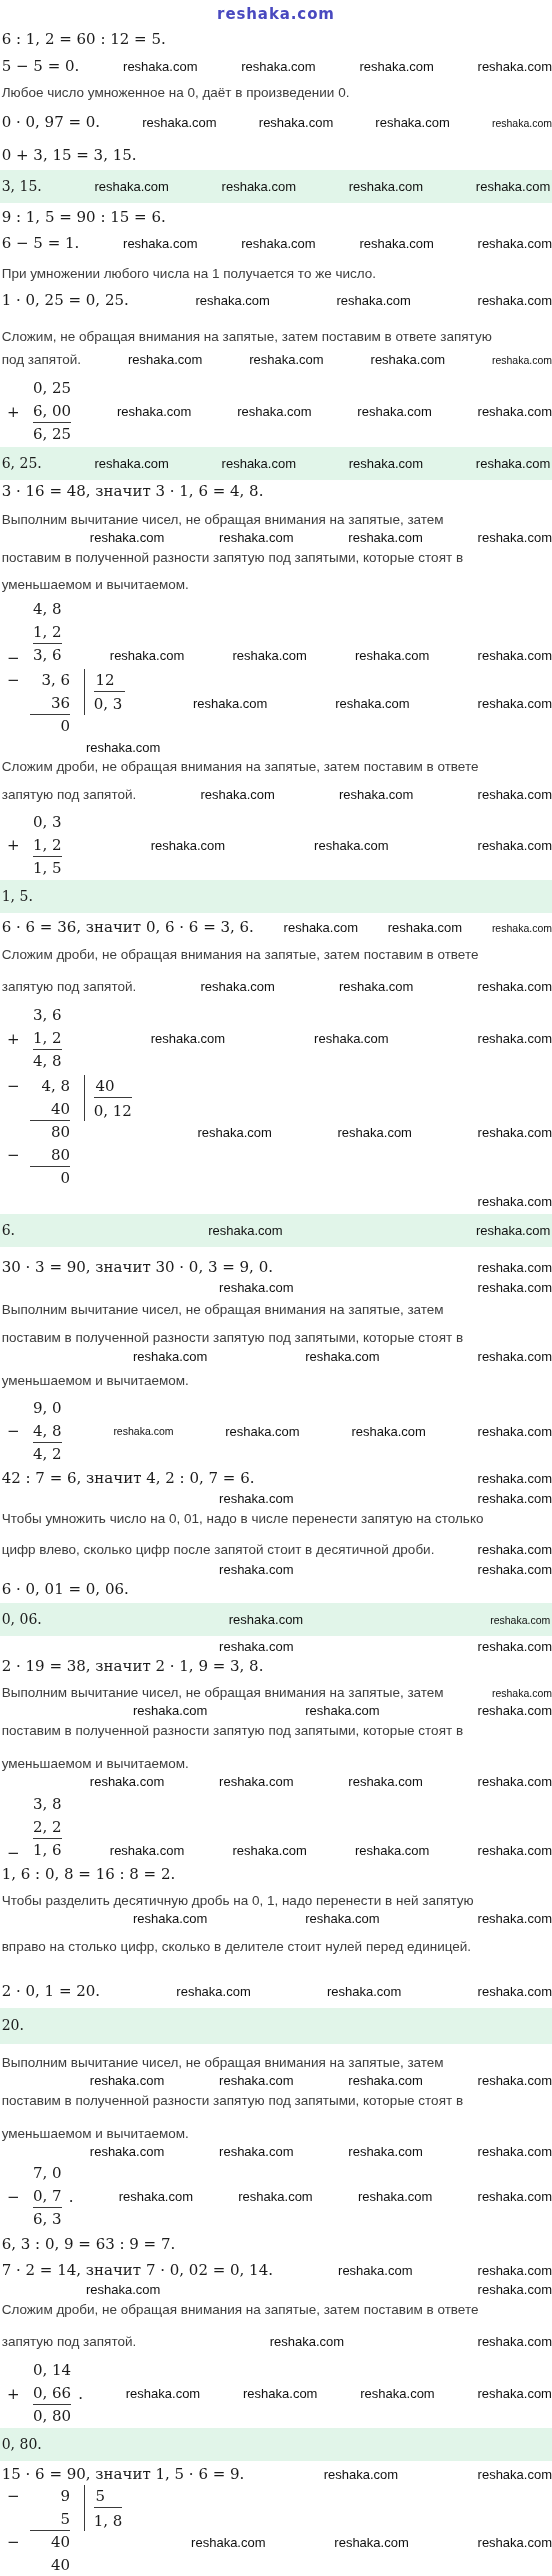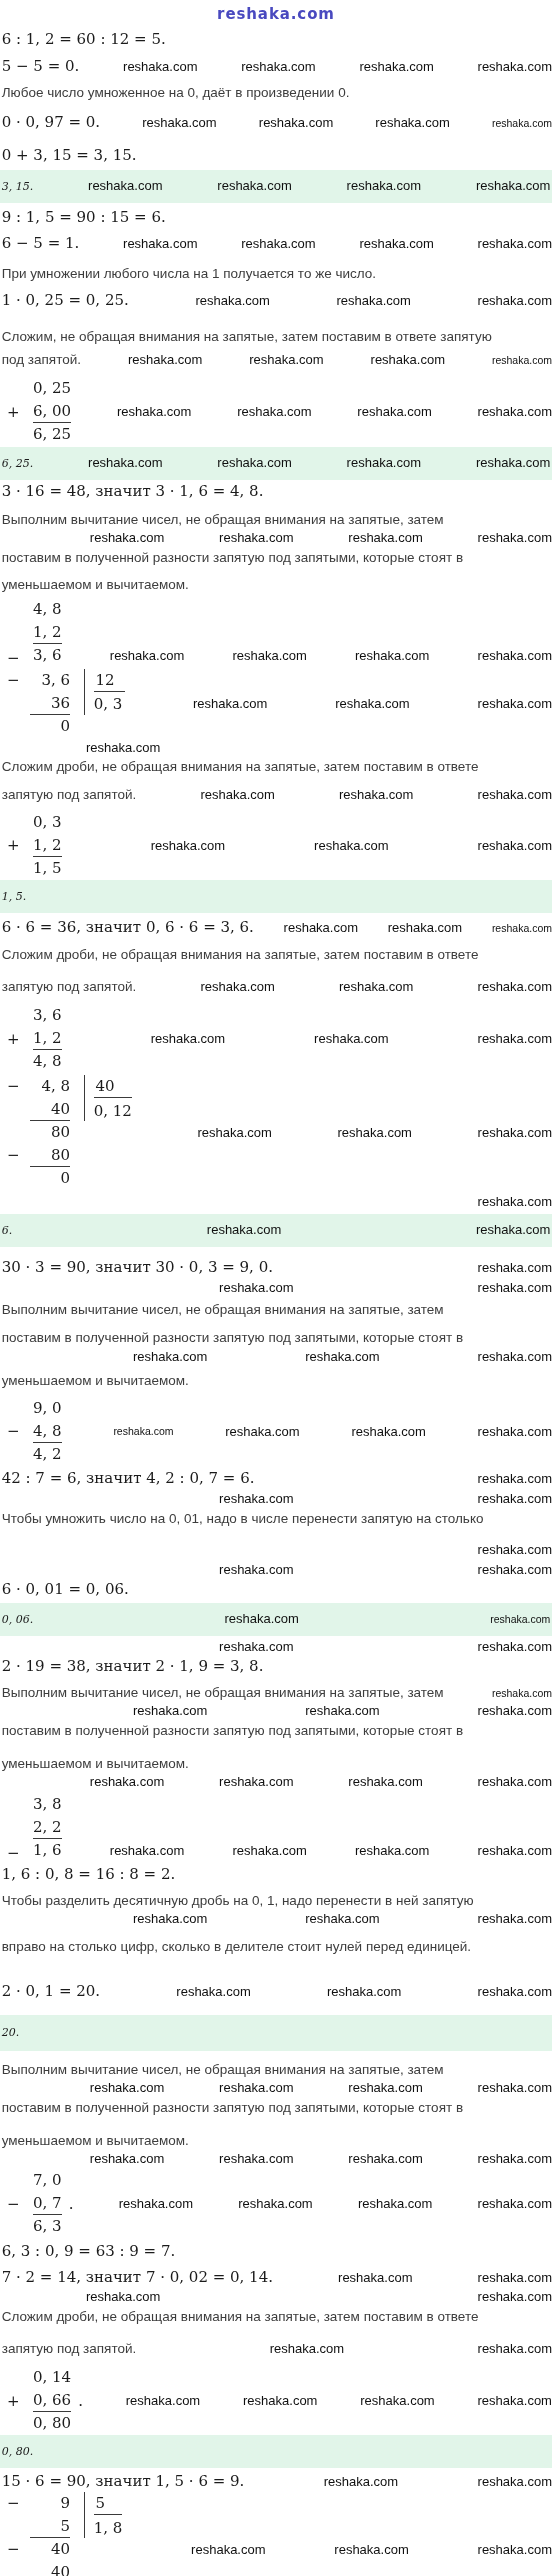--- a/index.html
+++ b/index.html
@@ -17,21 +17,21 @@
   .rus { font-size:13.5px; color:#3d3d3d; white-space:nowrap; }
   .wm { font-size:13px; color:#101010; white-space:nowrap; font-family:"Liberation Sans", sans-serif; }
   .wm-sm { font-size:10.5px; }
   .wm-left { margin-left:51px !important; }
   .logo-row { text-align:center; height:21px; line-height:21px; }
   .logo {
     font-family:"DejaVu Sans", sans-serif; font-weight:bold; font-size:15px;
     color:#2a2ab5; letter-spacing:0.9px; opacity:0.85;
   }
   .hl { background:#e1f5e9; padding:7px 1.7px; display:flex; align-items:baseline; width:552px; }
-  .hl .answer { font-size:11px; line-height:19px;font-style:italic; }
+  .hl .answer { font-size:14px; line-height:19px; }
   .hl > .wm { margin-left:auto; }
   
   .colop { display:flex; align-items:center; padding-left:7px; width:100%; }
   .colop.align-bottom { align-items:flex-end; }
   .colop.align-bottom > .wm { margin-bottom:3.5px; }
   .csign { width:26px; font-size:15px; }
   .cnums { display:flex; flex-direction:column; }
   .cnum { font-size:15px; height:23px; line-height:23px; white-space:pre; }
   .cnum.u { border-bottom:1.7px solid #3a3a3a; }
   .cnumrow { display:flex; align-items:center; }
@@ -347,20 +347,21 @@
 </div>
 <div class="row wm-row" style="margin-top:1.7px">
   <span class="wm">reshaka.com</span>
   <span class="wm">reshaka.com</span>
 </div>
 
 <div class="row t-line" style="margin-top:1.7px">
   <span class="rus">Чтобы умножить число на 0, 01, надо в числе перенести запятую на столько</span>
 </div>
 <div class="row t-line" style="margin-top:12.2px">
+  <span class="rus">цифр влево, сколько цифр после запятой стоит в десятичной дроби.</span>
   <span class="wm">reshaka.com</span>
 </div>
 <div class="row wm-row" style="margin-top:1.7px">
   <span class="wm">reshaka.com</span>
   <span class="wm">reshaka.com</span>
 </div>
 
 <div class="row t-line" style="margin-top:1.7px">
   <span class="math math-line">6 · 0, 01 = 0, 06.</span>
 </div>
@@ -430,21 +431,21 @@
   <span class="rus">вправо на столько цифр, сколько в делителе стоит нулей перед единицей.</span>
 </div>
 
 <div class="row t-line" style="margin-top:26px">
   <span class="math math-line">2 · 0, 1 = 20.</span>
   <span class="wm">reshaka.com</span>
   <span class="wm">reshaka.com</span>
   <span class="wm">reshaka.com</span>
 </div>
 
-<div class="hl" style="margin-top:14px; padding:8.7px 1.7px;">
+<div class="hl" style="margin-top:7px; padding:8.7px 1.7px;">
   <span class="math answer">20.</span>
 </div>
 
 <div class="row t-line" style="margin-top:8.7px">
   <span class="rus">Выполним вычитание чисел, не обращая внимания на запятые, затем</span>
 </div>
 <div class="row wm-row">
   <span class="wm">reshaka.com</span>
   <span class="wm">reshaka.com</span>
   <span class="wm">reshaka.com</span>

